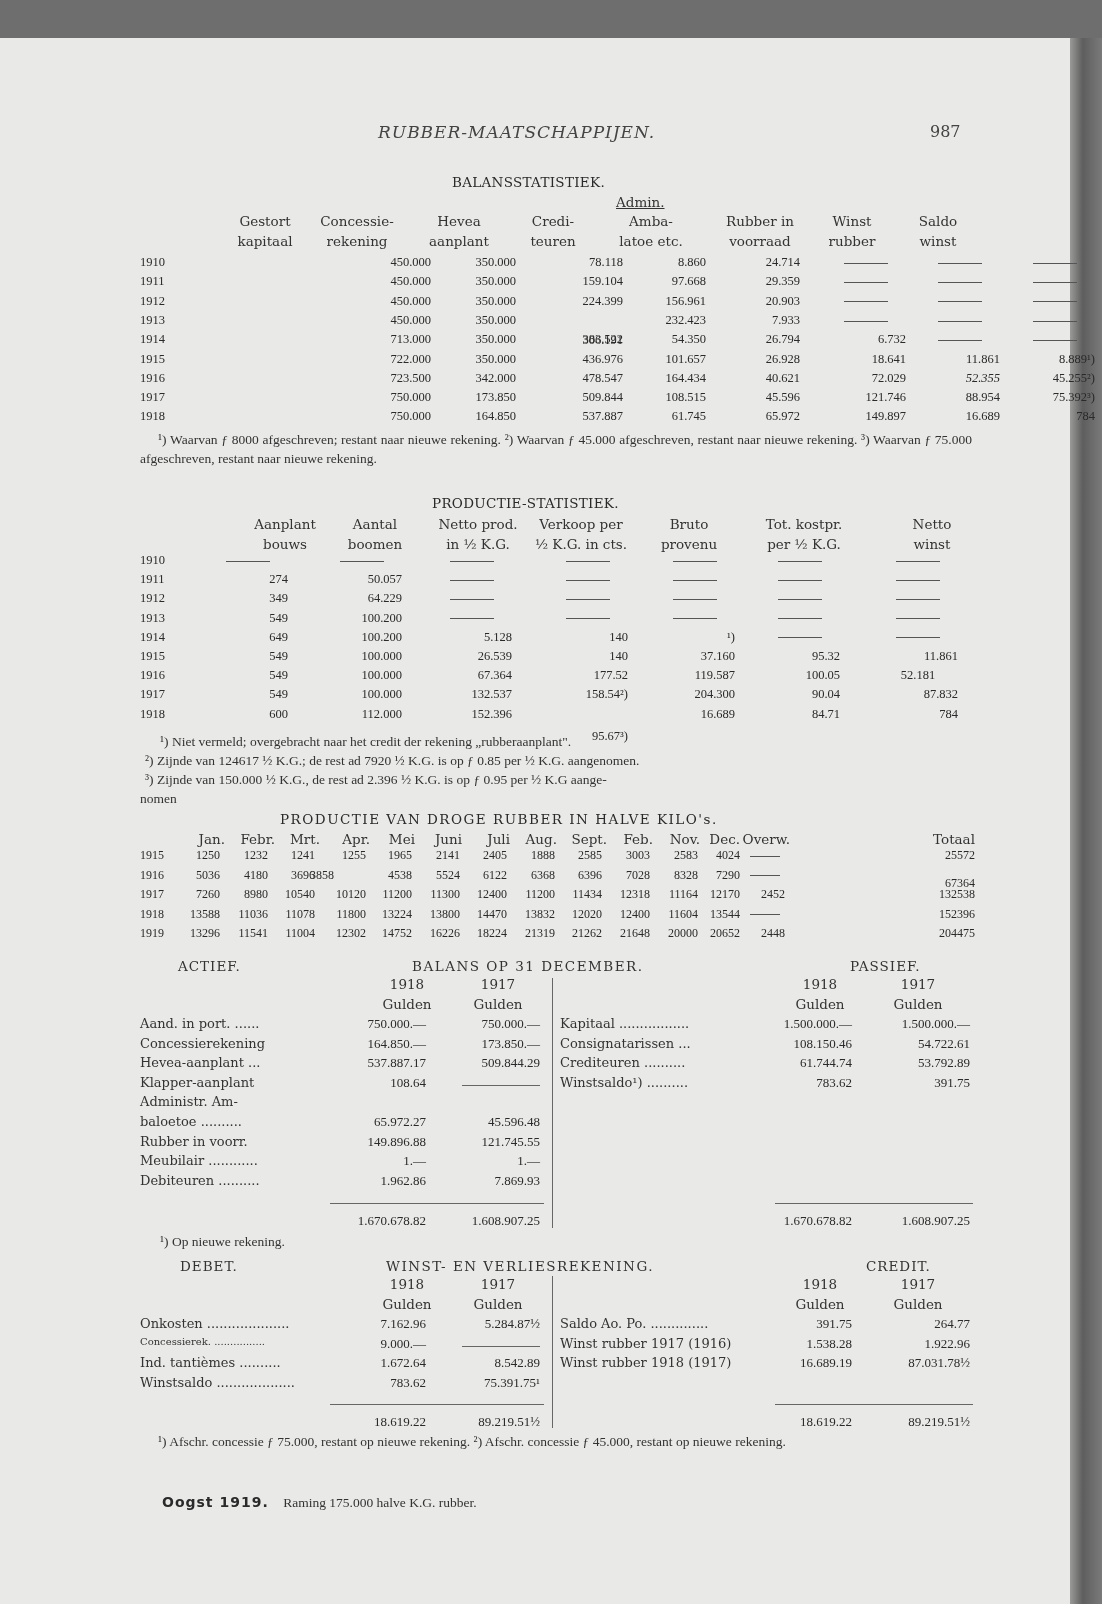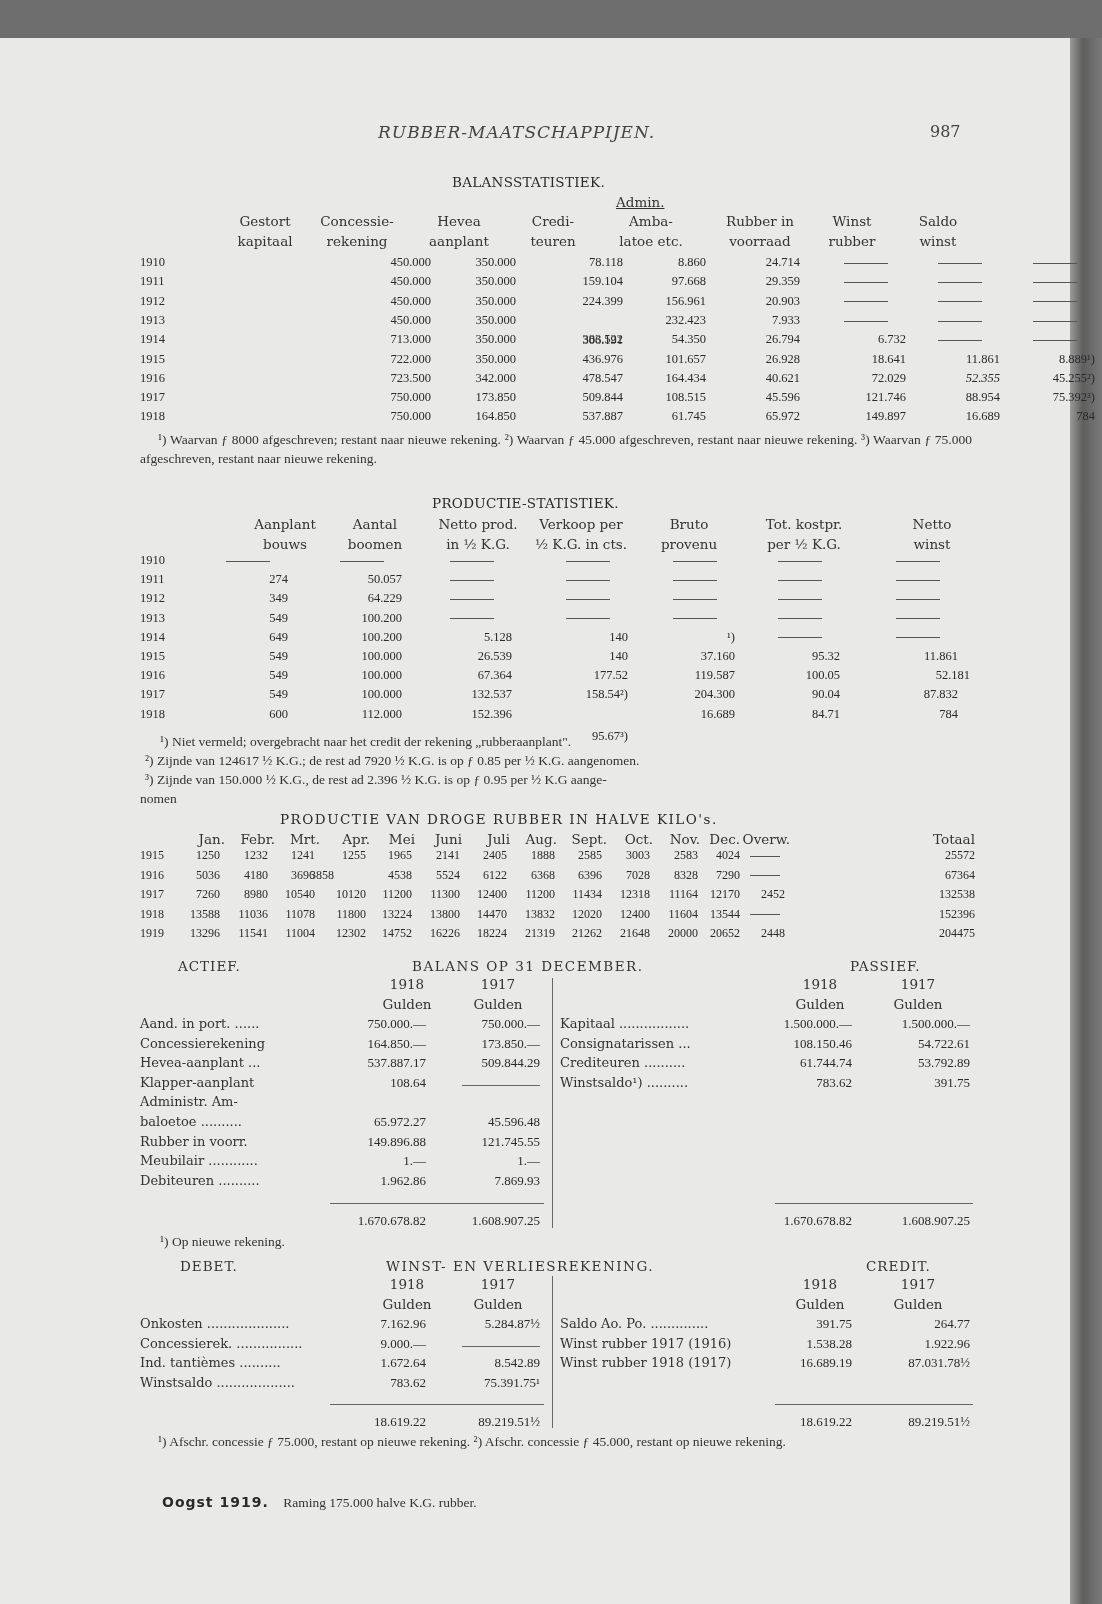--- a/index.html
+++ b/index.html
@@ -275,21 +275,21 @@
       <span style="right:12px; width:80px;">11.861</span>
     </div>
     <div class="row" style="top:668.2px;">
       <span class="yr">1916</span>
       <span style="right:682px; width:80px;">549</span>
       <span style="right:568px; width:80px;">100.000</span>
       <span style="right:458px; width:80px;">67.364</span>
       <span style="right:342px; width:80px;">177.52</span>
       <span style="right:235px; width:80px;">119.587</span>
       <span style="right:130px; width:80px;">100.05</span>
-      <span style="right:0; width:80px;">52.181</span>
+      <span style="right:12px; width:80px;text-align:center;">52.181</span>
     </div>
     <div class="row" style="top:687.4px;">
       <span class="yr">1917</span>
       <span style="right:682px; width:80px;">549</span>
       <span style="right:568px; width:80px;">100.000</span>
       <span style="right:458px; width:80px;">132.537</span>
       <span style="right:342px; width:80px;">158.54²)</span>
       <span style="right:235px; width:80px;">204.300</span>
       <span style="right:130px; width:80px;">90.04</span>
       <span style="right:12px; width:80px;">87.832</span>
@@ -316,21 +316,21 @@
 <div id="dr-headers">
     <div class="abs hdr" style="left:170px; top:829px; width:55px; text-align:right;">Jan.</div>
     <div class="abs hdr" style="left:220px; top:829px; width:55px; text-align:right;">Febr.</div>
     <div class="abs hdr" style="left:265px; top:829px; width:55px; text-align:right;">Mrt.</div>
     <div class="abs hdr" style="left:315px; top:829px; width:55px; text-align:right;">Apr.</div>
     <div class="abs hdr" style="left:360px; top:829px; width:55px; text-align:right;">Mei</div>
     <div class="abs hdr" style="left:407px; top:829px; width:55px; text-align:right;">Juni</div>
     <div class="abs hdr" style="left:455px; top:829px; width:55px; text-align:right;">Juli</div>
     <div class="abs hdr" style="left:502px; top:829px; width:55px; text-align:right;">Aug.</div>
     <div class="abs hdr" style="left:552px; top:829px; width:55px; text-align:right;">Sept.</div>
-    <div class="abs hdr" style="left:598px; top:829px; width:55px; text-align:right;">Oct.</div>
+    <div class="abs hdr" style="left:598px; top:829px; width:55px; text-align:right;">Feb.</div>
     <div class="abs hdr" style="left:645px; top:829px; width:55px; text-align:right;">Nov.</div>
     <div class="abs hdr" style="left:685px; top:829px; width:55px; text-align:right;">Dec.</div>
     <div class="abs hdr" style="left:735px; top:829px; width:55px; text-align:right;">Overw.</div>
     <div class="abs hdr" style="left:920px; top:829px; width:55px; text-align:right;">Totaal</div>
   </div>
 <div id="dr-rows">
     <div class="row" style="top:848px; font-size:12px;">
       <span class="yr">1915</span>
       <span style="right:750px; width:60px;">1250</span>
       <span style="right:702px; width:60px;">1232</span>
@@ -355,21 +355,21 @@
       <span style="right:636px; width:60px;">3858</span>
       <span style="right:558px; width:60px;">4538</span>
       <span style="right:510px; width:60px;">5524</span>
       <span style="right:463px; width:60px;">6122</span>
       <span style="right:415px; width:60px;">6368</span>
       <span style="right:368px; width:60px;">6396</span>
       <span style="right:320px; width:60px;">7028</span>
       <span style="right:272px; width:60px;">8328</span>
       <span style="right:230px; width:60px;">7290</span>
       <span style="right:185px; width:40px; text-align:center;"><i class="dash" style="width:30px;"></i></span>
-      <span style="right:-5px; width:60px;">67364</span>
+      <span style="right:-5px; width:60px;margin-top:8px;">67364</span>
     </div>
     <div class="row" style="top:887px; font-size:12px;">
       <span class="yr">1917</span>
       <span style="right:750px; width:60px;">7260</span>
       <span style="right:702px; width:60px;">8980</span>
       <span style="right:655px; width:60px;">10540</span>
       <span style="right:604px; width:60px;">10120</span>
       <span style="right:558px; width:60px;">11200</span>
       <span style="right:510px; width:60px;">11300</span>
       <span style="right:463px; width:60px;">12400</span>
@@ -485,21 +485,21 @@
     <div class="abs acc" style="left:458px; top:1276px; width:80px; text-align:center;">1917</div>
     <div class="abs acc" style="left:372px; top:1296px; width:70px; text-align:center;">Gulden</div>
     <div class="abs acc" style="left:458px; top:1296px; width:80px; text-align:center;">Gulden</div>
     <div class="abs acc" style="left:785px; top:1276px; width:70px; text-align:center;">1918</div>
     <div class="abs acc" style="left:878px; top:1276px; width:80px; text-align:center;">1917</div>
     <div class="abs acc" style="left:785px; top:1296px; width:70px; text-align:center;">Gulden</div>
     <div class="abs acc" style="left:878px; top:1296px; width:80px; text-align:center;">Gulden</div>
     <div class="abs acc" style="left:140px; top:1316px; font-size:13px;">Onkosten ....................</div>
     <div class="abs num" style="left:320px; top:1316px; width:106px;">7.162.96</div>
     <div class="abs num" style="left:430px; top:1316px; width:110px;">5.284.87½</div>
-    <div class="abs acc" style="left:140px; top:1335.6px; font-size:13px;">Concessierek. ................</div>
+    <div class="abs acc" style="left:140px; top:1335.6px; font-size:10px;">Concessierek. ................</div>
     <div class="abs num" style="left:320px; top:1335.6px; width:106px;">9.000.—</div>
     <div class="hline" style="left:462px; top:1345.6px; width:78px;"></div>
     <div class="abs acc" style="left:140px; top:1355.2px; font-size:13px;">Ind. tantièmes ..........</div>
     <div class="abs num" style="left:320px; top:1355.2px; width:106px;">1.672.64</div>
     <div class="abs num" style="left:430px; top:1355.2px; width:110px;">8.542.89</div>
     <div class="abs acc" style="left:140px; top:1374.8px; font-size:13px;">Winstsaldo ...................</div>
     <div class="abs num" style="left:320px; top:1374.8px; width:106px;">783.62</div>
     <div class="abs num" style="left:430px; top:1374.8px; width:110px;">75.391.75¹</div>
     <div class="abs acc" style="left:560px; top:1316px; font-size:13px;">Saldo Ao. Po. ..............</div>
     <div class="abs num" style="left:746px; top:1316px; width:106px;">391.75</div>

